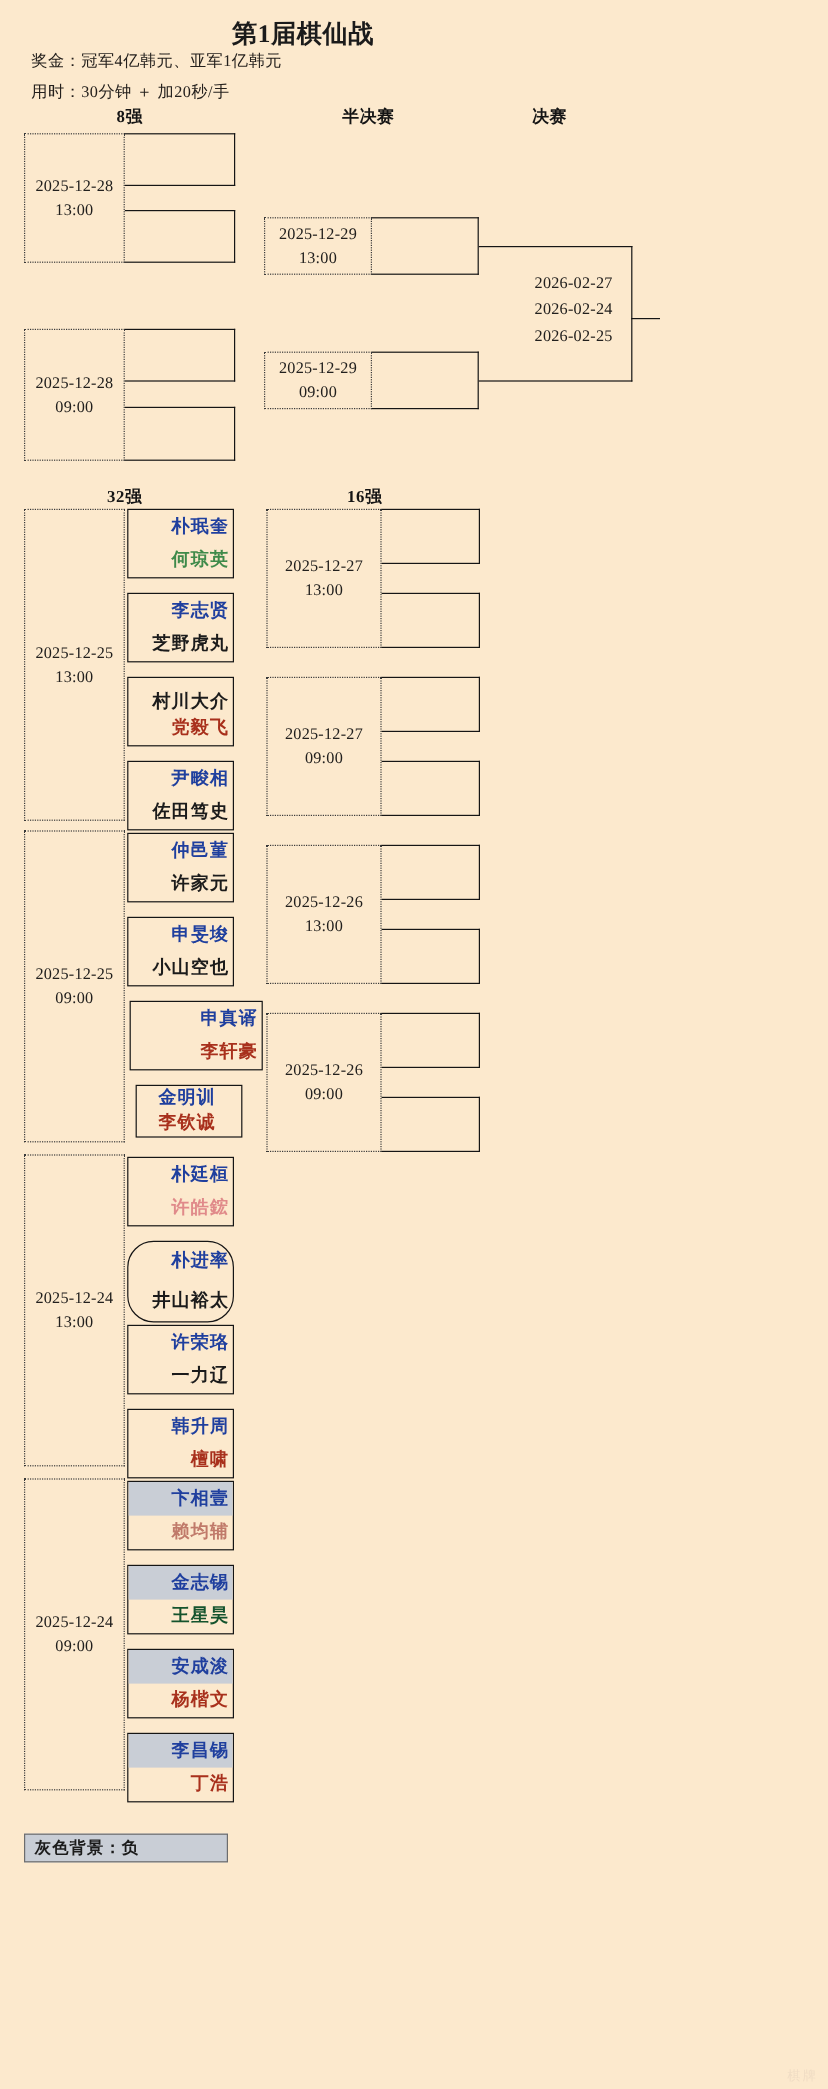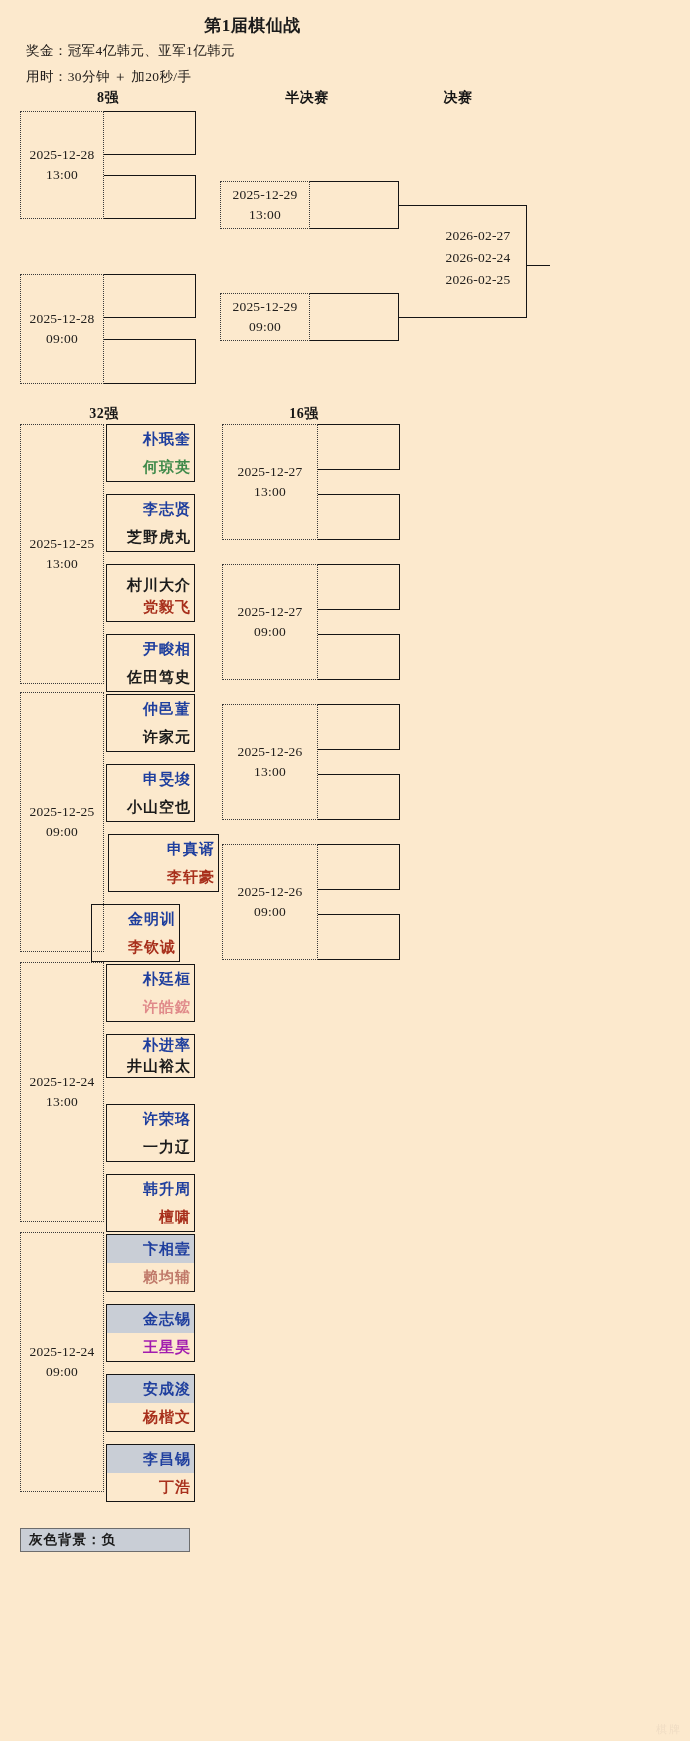--- a/index.html
+++ b/index.html
@@ -7,21 +7,21 @@
     width:690px;height:1741px;
     background:#fce9cd;
     font-family:"Liberation Serif","DejaVu Serif",serif;
     position:relative;
     overflow:hidden;
   }
   .page{position:absolute;left:0;top:0;width:690px;height:1741px;}
 
   .title{
     position:absolute;left:0;top:14px;width:505px;text-align:center;
-    font-size:17px;font-weight:bold;color:#1b1b1b;letter-spacing:.5px;
+    font-size:21px;font-weight:bold;color:#1b1b1b;letter-spacing:.5px;
   }
   .subline{
     position:absolute;left:26px;font-size:13.5px;color:#24201d;
     white-space:nowrap;letter-spacing:.4px;
   }
   .subline.l1{top:42px;}
   .subline.l2{top:68px;}
 
   .roundlabel{
     position:absolute;font-size:14px;font-weight:bold;color:#141414;
@@ -213,38 +213,38 @@
       </div>
   </div>
   <div class="pairbox" style="left:108px;top:834px;width:111px;height:58px;">
     <div class="prow" style="color: rgb(31, 63, 158);">
         <span>申真谞</span>
       </div>
     <div class="prow" style="color: rgb(168, 48, 28);">
         <span>李轩豪</span>
       </div>
   </div>
-  <div class="pairbox" style="left:91px;top:904px;width:89px;height:58px;">
+  <div class="pairbox" style="left:113px;top:904px;width:89px;height:44px;align-items:center;">
     <div class="prow" style="color: rgb(31, 63, 158);">
         <span>金明训</span>
       </div>
     <div class="prow" style="color: rgb(168, 48, 28);">
         <span>李钦诚</span>
       </div>
   </div>
 
   <div class="pairbox" style="left:106px;top:964px;width:89px;height:58px;">
     <div class="prow" style="color: rgb(31, 63, 158);">
         <span>朴廷桓</span>
       </div>
     <div class="prow" style="color: rgb(224, 138, 138);">
         <span>许皓鋐</span>
       </div>
   </div>
-  <div class="pairbox" style="left:106px;top:1034px;width:89px;height:44px;">
+  <div class="pairbox" style="left:106px;top:1034px;width:89px;height:68px;border-radius:22px;">
     <div class="prow" style="color: rgb(31, 63, 158);">
         <span>朴进率</span>
       </div>
     <div class="prow" style="color: rgb(27, 27, 27);">
         <span>井山裕太</span>
       </div>
   </div>
   <div class="pairbox" style="left:106px;top:1104px;width:89px;height:58px;">
     <div class="prow" style="color: rgb(31, 63, 158);">
         <span>许荣珞</span>
@@ -267,21 +267,21 @@
         <span>卞相壹</span>
       </div>
     <div class="prow" style="color: rgb(192, 122, 106);">
         <span>赖均辅</span>
       </div>
   </div>
   <div class="pairbox" style="left:106px;top:1304px;width:89px;height:58px;">
     <div class="prow lost" style="color: rgb(31, 63, 158);">
         <span>金志锡</span>
       </div>
-    <div class="prow" style="color: #a21caf;">
+    <div class="prow" style="color: #14532d;">
         <span>王星昊</span>
       </div>
   </div>
   <div class="pairbox" style="left:106px;top:1374px;width:89px;height:58px;">
     <div class="prow lost" style="color: rgb(31, 63, 158); align-items: center;">
         <span>安成浚</span>
       </div>
     <div class="prow" style="color: rgb(168, 48, 28);">
         <span>杨楷文</span>
       </div>

